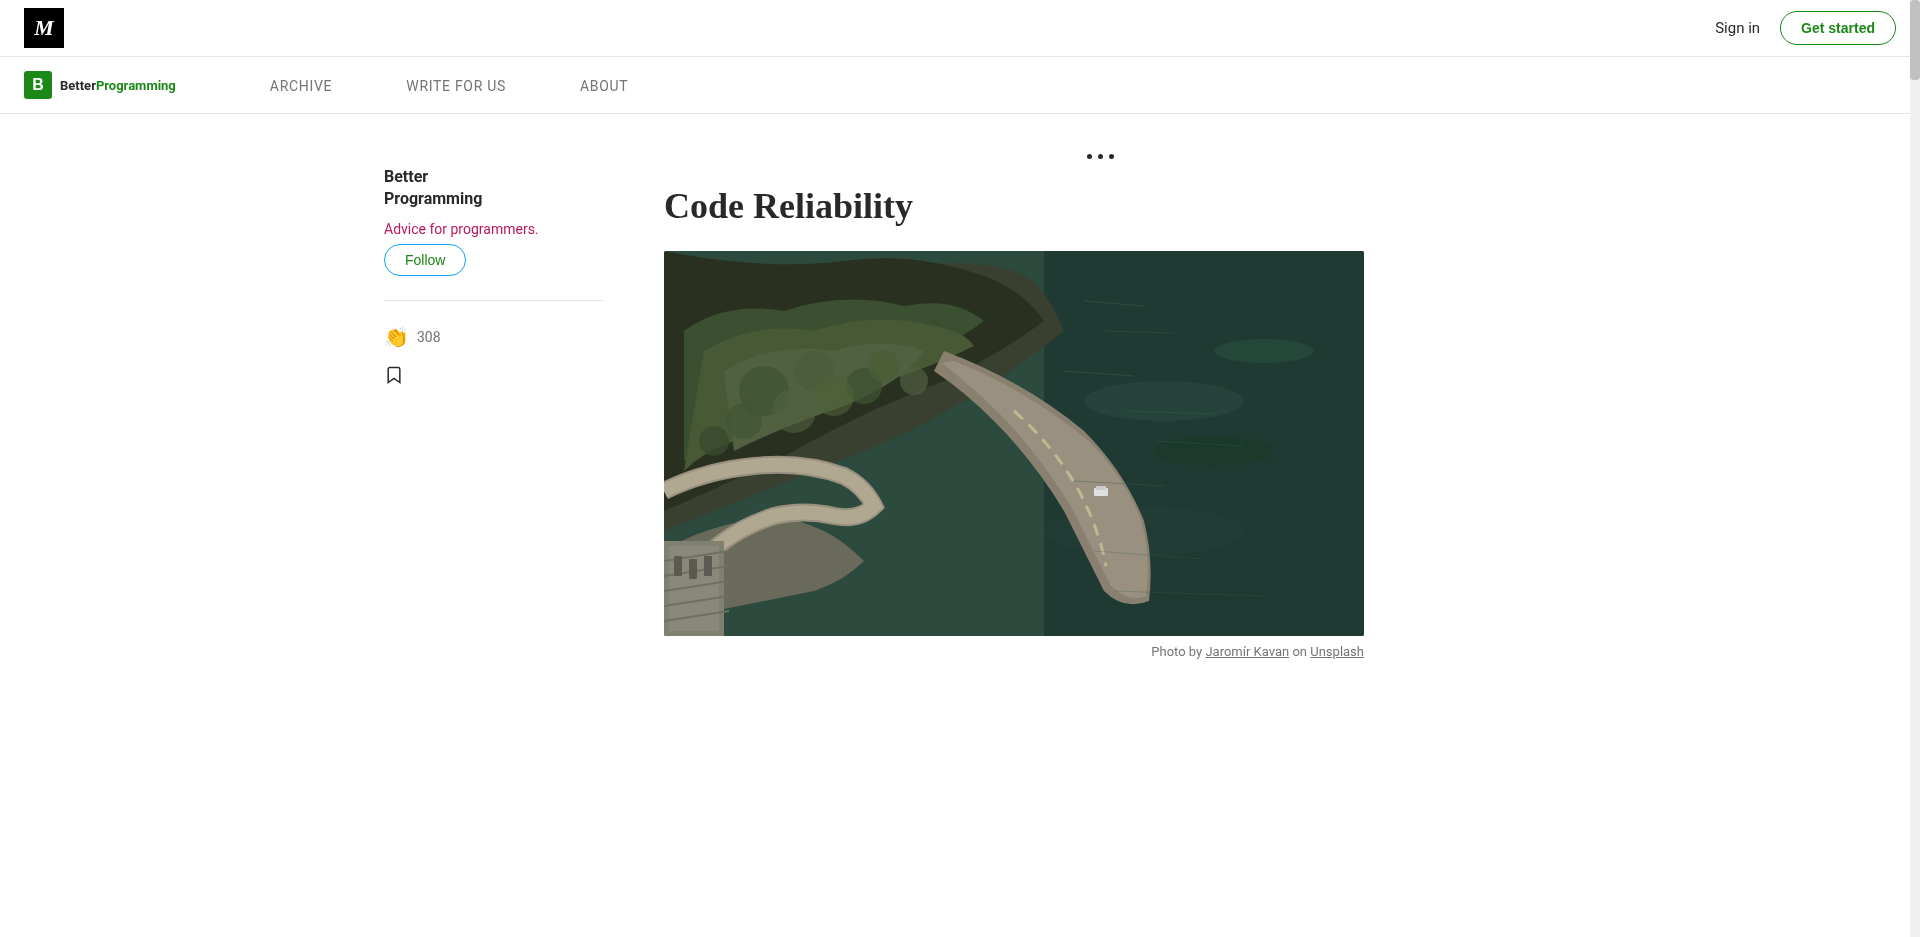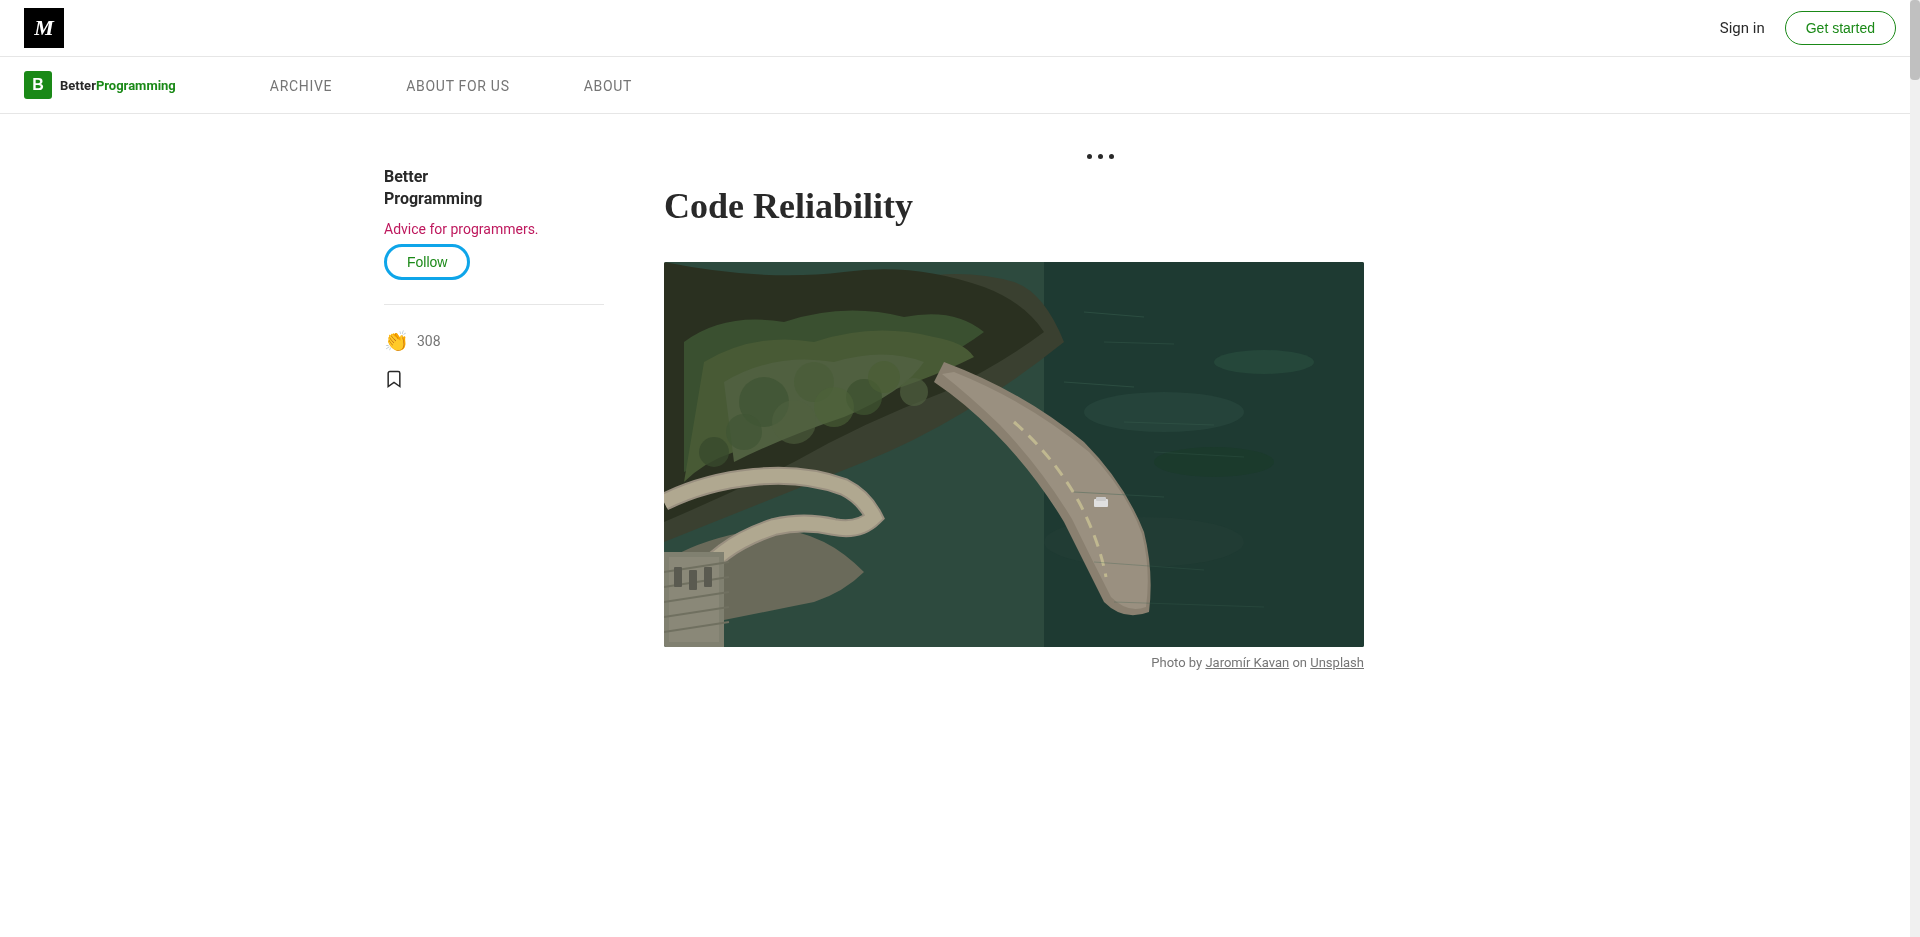--- a/index.html
+++ b/index.html
@@ -40,21 +40,21 @@
       cursor: pointer;
     }
     .get-started-btn {
       font-size: 14px;
       color: #1a8917;
       border: 1px solid #1a8917;
       border-radius: 100px;
       padding: 8px 20px;
       background: #fff;
       cursor: pointer;
-      font-weight: 400;
+      font-weight: 700;
     }
 
     
     .pub-nav {
       display: flex;
       align-items: center;
       padding: 0 24px;
       height: 57px;
       border-bottom: 1px solid #e6e6e6;
       gap: 32px;
@@ -129,21 +129,21 @@
     }
     .sidebar-tagline {
       font-size: 14px;
       color: #be185d;
       line-height: 1.5;
       margin-bottom: 4px;
     }
     .follow-btn {
       font-size: 14px;
       color: #1a8917;
-      border: 3px solid #0ea5e9;
+      border: 1px solid #0ea5e9;
       border-radius: 100px;
       padding: 7px 20px;
       background: #fff;
       cursor: pointer;
       font-weight: 400;
       display: inline-block;
     }
 
     .sidebar-divider {
       border: none;
@@ -194,21 +194,21 @@
       height: 5px;
       background: #292929;
       border-radius: 50%;
     }
 
     .article-title {
       font-size: 36px;
       font-weight: 700;
       color: #292929;
       font-family: Georgia, 'Times New Roman', serif;
-      margin-bottom: 32px;
+      margin-bottom: 21px;
       line-height: 1.3;
     }
 
     .article-image-container {
       width: 100%;
       max-width: 700px;
       margin-bottom: 8px;
     }
 
     
@@ -265,21 +265,21 @@
   <a class="pub-brand" href="#">
     <div class="pub-logo-icon">
       <span>B</span>
     </div>
     <span class="pub-name">
       <span>Better</span><span class="pub-name-green">Programming</span>
     </span>
   </a>
   <ul class="pub-nav-links">
     <li><a href="#">ARCHIVE</a></li>
-    <li><a href="#">ABOUT FOR US</a></li>
+    <li><a href="#">WRITE FOR US</a></li>
     <li><a href="#">ABOUT</a></li>
   </ul>
 </nav>
 
 <div class="main-layout">
 
   <aside class="sidebar">
     <div class="sidebar-pub-name">
       <span>Better</span><br><span>Programming</span>
     </div>

